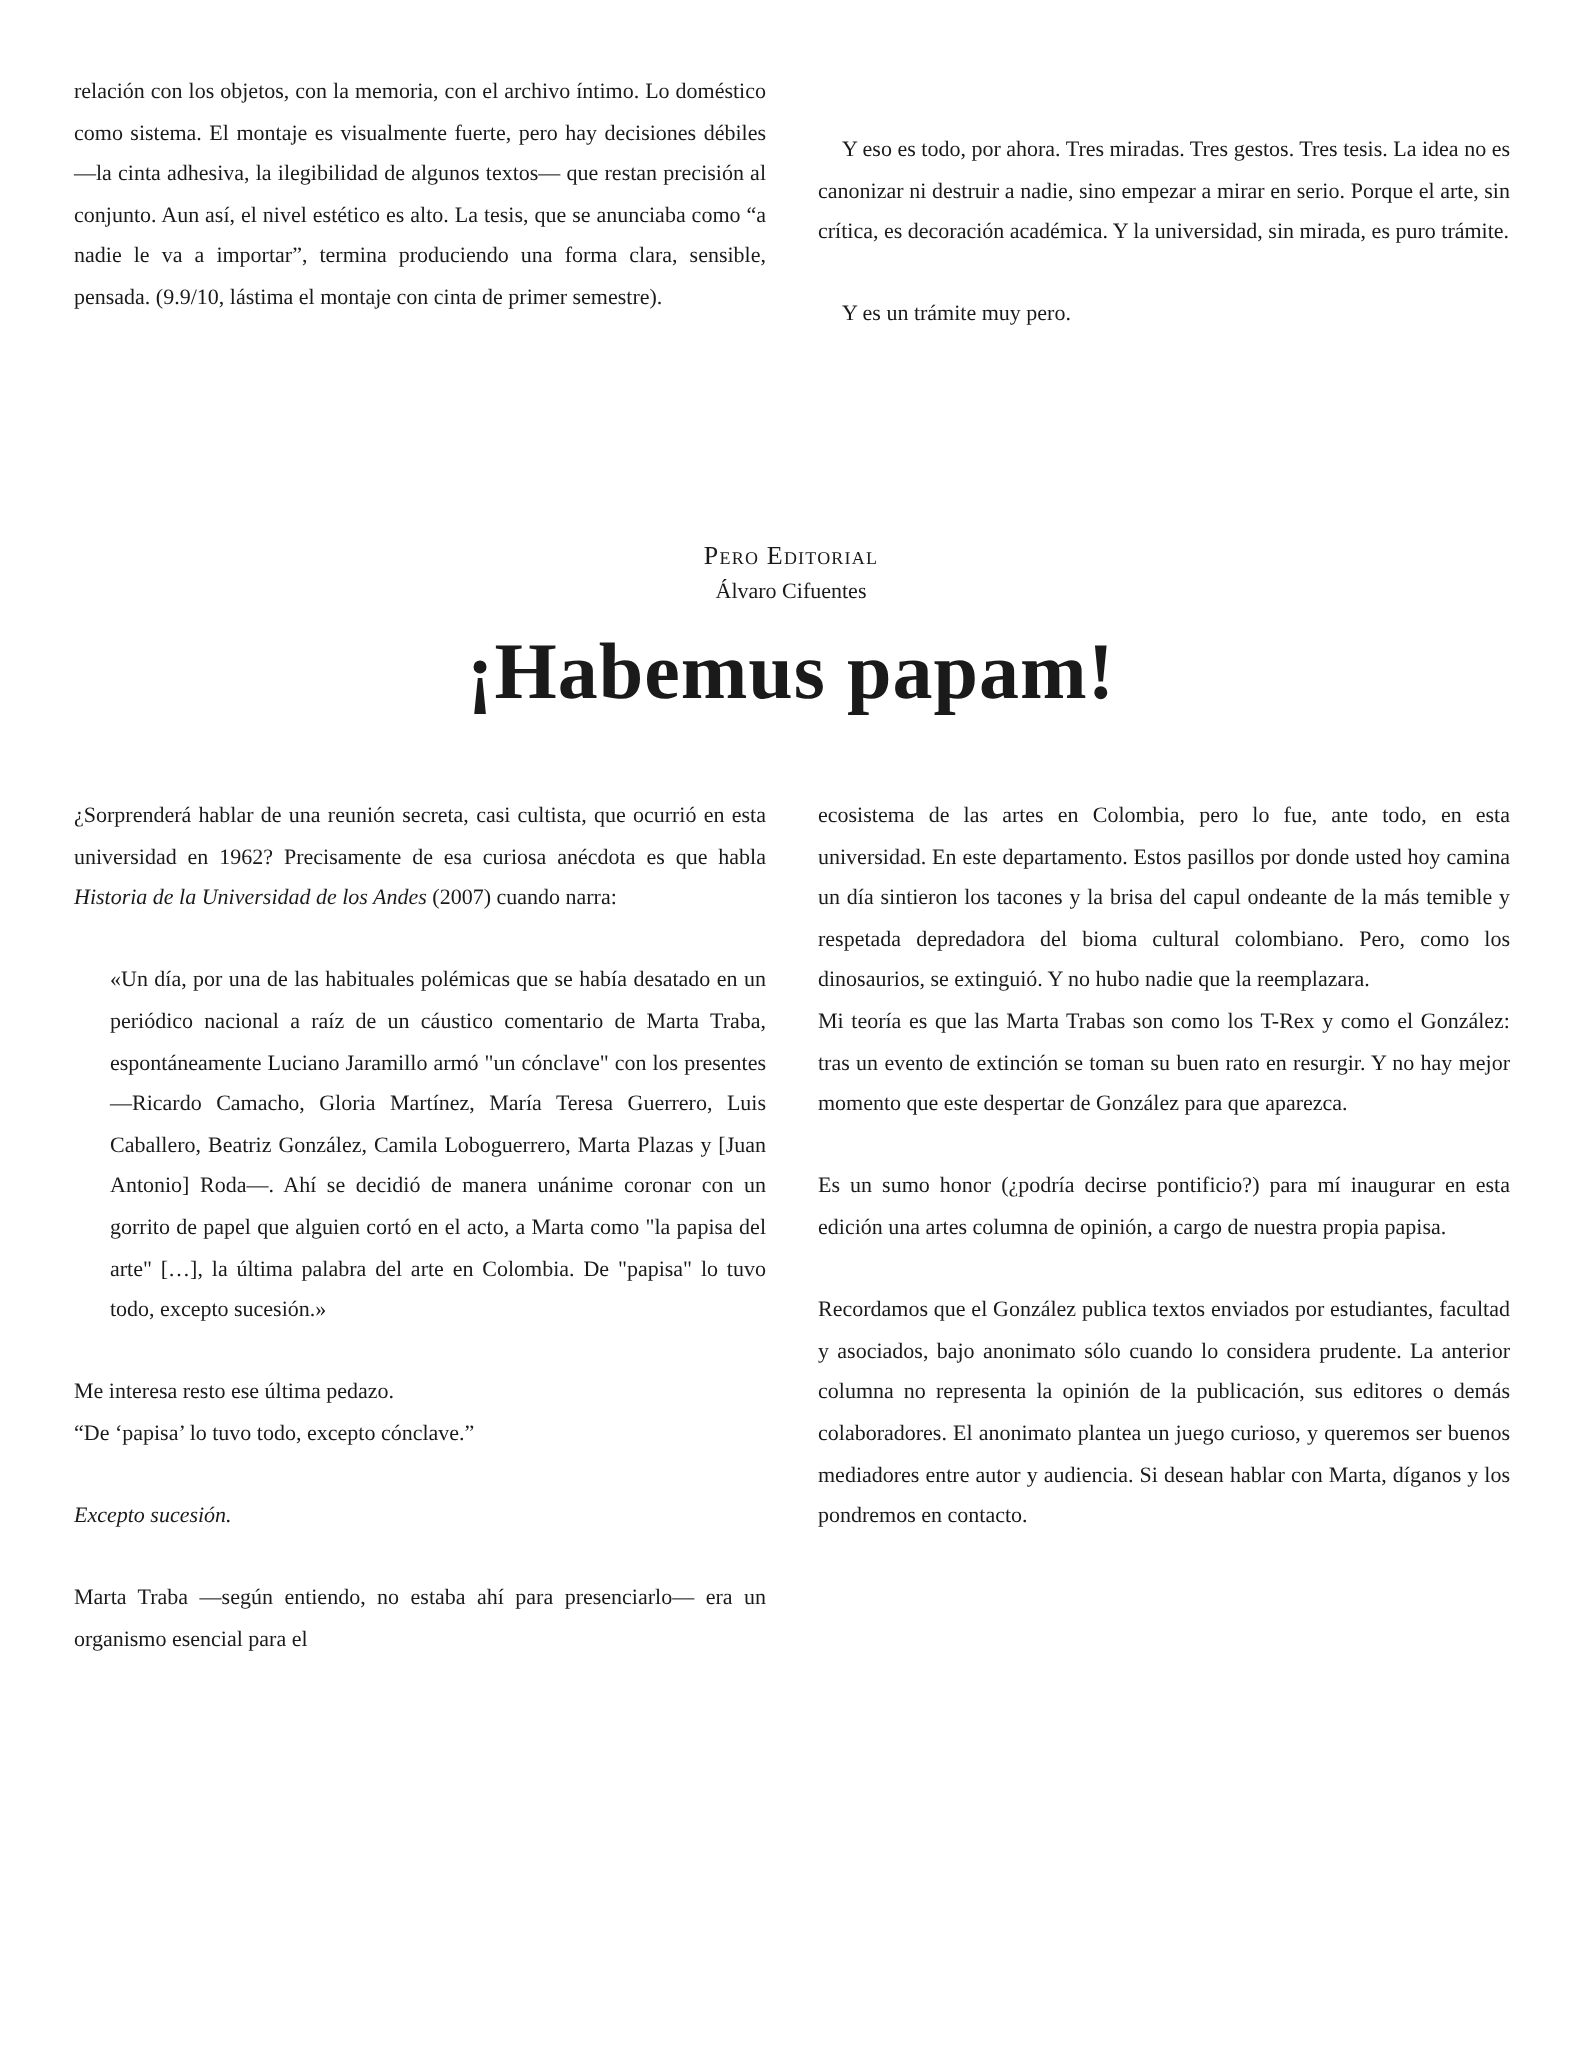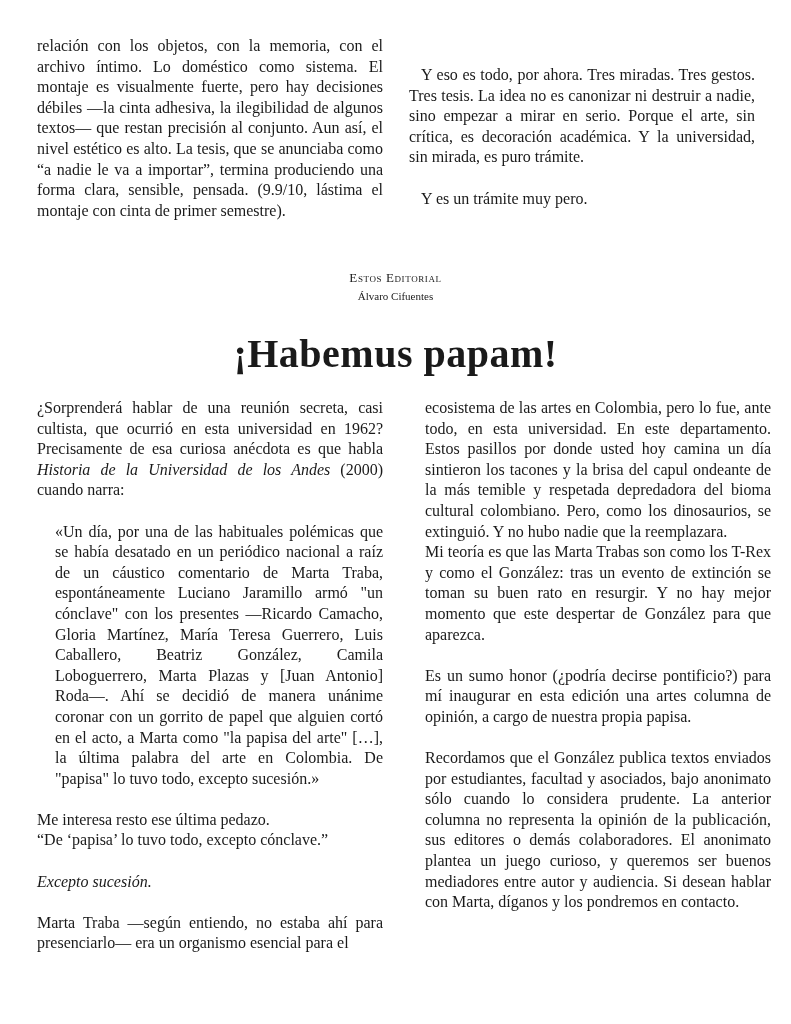--- a/index.html
+++ b/index.html
@@ -3,64 +3,64 @@
 <meta charset="utf-8">
 <style>
   html, body { margin: 0; padding: 0; background: #ffffff; }
   body {
     width: 791px; height: 1024px; position: relative; overflow: hidden;
     font-family: "Liberation Serif", "DejaVu Serif", serif;
     color: #1a1a1a;
   }
   .col {
     position: absolute; width: 346px;
-    font-size: 16px; line-height: 20.6px;
+    font-size: 11px; line-height: 20.6px;
     text-align: justify; hyphens: manual;
   }
   .col p { margin: 0; }
   .top-left { left: 37px; top: 36px; }
   .top-right { left: 409px; top: 36px; margin-top: 29px; }
   .indent { text-indent: 12px; }
   .spacer { height: 20.6px; }
   .header-block {
     position: absolute; left: 0; width: 791px; text-align: center;
   }
   .kicker {
     top: 270px; font-size: 11px; letter-spacing: 0.6px;
     font-variant: small-caps; font-size: 13px;
   }
   .author { top: 290px; font-size: 11px; }
   .title {
-    top: 330px; font-size: 40px; font-weight: bold; letter-spacing: 0.5px;
+    top: 312px; font-size: 40px; font-weight: bold; letter-spacing: 0.5px;
   }
   .bottom-left { left: 37px; top: 398px; }
-  .bottom-right { left: 409px; top: 398px; margin-left: 16px; }
+  .bottom-right { left: 409px; top: 398px; }
   .quote { margin: 0 0 0 18px !important; width: 328px; }
   .centered-italic { text-align: left; font-style: italic; }
   em { font-style: italic; }
 </style>
 </head>
 <body>
 
 <div class="col top-left">
   <p>relación con los objetos, con la memoria, con el archivo íntimo. Lo doméstico como sistema. El montaje es visualmente fuerte, pero hay decisio­nes débiles —la cinta adhesiva, la ilegibilidad de algunos textos— que restan precisión al conjun­to. Aun así, el nivel estético es alto. La tesis, que se anunciaba como “a nadie le va a importar”, termina produciendo una forma clara, sensible, pensada. (9.9/10, lástima el montaje con cinta de primer semestre).</p>
 </div>
 
 <div class="col top-right">
   <p class="indent" style="text-align-last: left;">Y eso es todo, por ahora. Tres miradas. Tres gestos. Tres tesis. La idea no es canonizar ni destruir a nadie, sino empezar a mirar en serio. Porque el arte, sin crítica, es decoración académica. Y la universidad, sin mirada, es puro trámite.</p>
   <div class="spacer"></div>
   <p class="indent">Y es un trámite muy pero.</p>
 </div>
 
-<div class="header-block kicker">Estos Editorial</div>
+<div class="header-block kicker">Pero Editorial</div>
 <div class="header-block author">Álvaro Cifuentes</div>
 <div class="header-block title">¡Habemus papam!</div>
 
 <div class="col bottom-left">
-  <p><span>¿Sorprenderá hablar de una reunión secreta, casi cultista, que ocurrió en esta universidad en 1962? Precisamente de esa curiosa anécdota es que habla </span><em>Historia de la Universidad de los Andes</em><span> (2000) cuando narra:</span></p>
+  <p><span>¿Sorprenderá hablar de una reunión secreta, casi cultista, que ocurrió en esta universidad en 1962? Precisamente de esa curiosa anécdota es que habla </span><em>Historia de la Universidad de los Andes</em><span> (2007) cuando narra:</span></p>
   <div class="spacer"></div>
   <p class="quote">«Un día, por una de las habituales polémi­cas que se había desatado en un periódico nacional a raíz de un cáustico comentario de Marta Traba, espontáneamente Luciano Jaramillo armó "un cónclave" con los pre­sentes —Ricardo Camacho, Gloria Martínez, María Teresa Guerrero, Luis Caballero, Beatriz González, Camila Loboguerrero, Marta Plazas y [Juan Antonio] Roda—. Ahí se decidió de manera unánime coronar con un gorrito de papel que alguien cortó en el acto, a Marta como "la papisa del arte" […], la última pala­bra del arte en Colombia. De "papisa" lo tuvo todo, excepto sucesión.»</p>
   <div class="spacer"></div>
   <p>Me interesa resto ese última pedazo.</p>
   <p>“De ‘papisa’ lo tuvo todo, excepto cónclave.”</p>
   <div class="spacer"></div>
   <p class="centered-italic">Excepto sucesión.</p>
   <div class="spacer"></div>
   <p>Marta Traba —según entiendo, no estaba ahí para presenciarlo— era un organismo esencial para el</p>
 </div>

